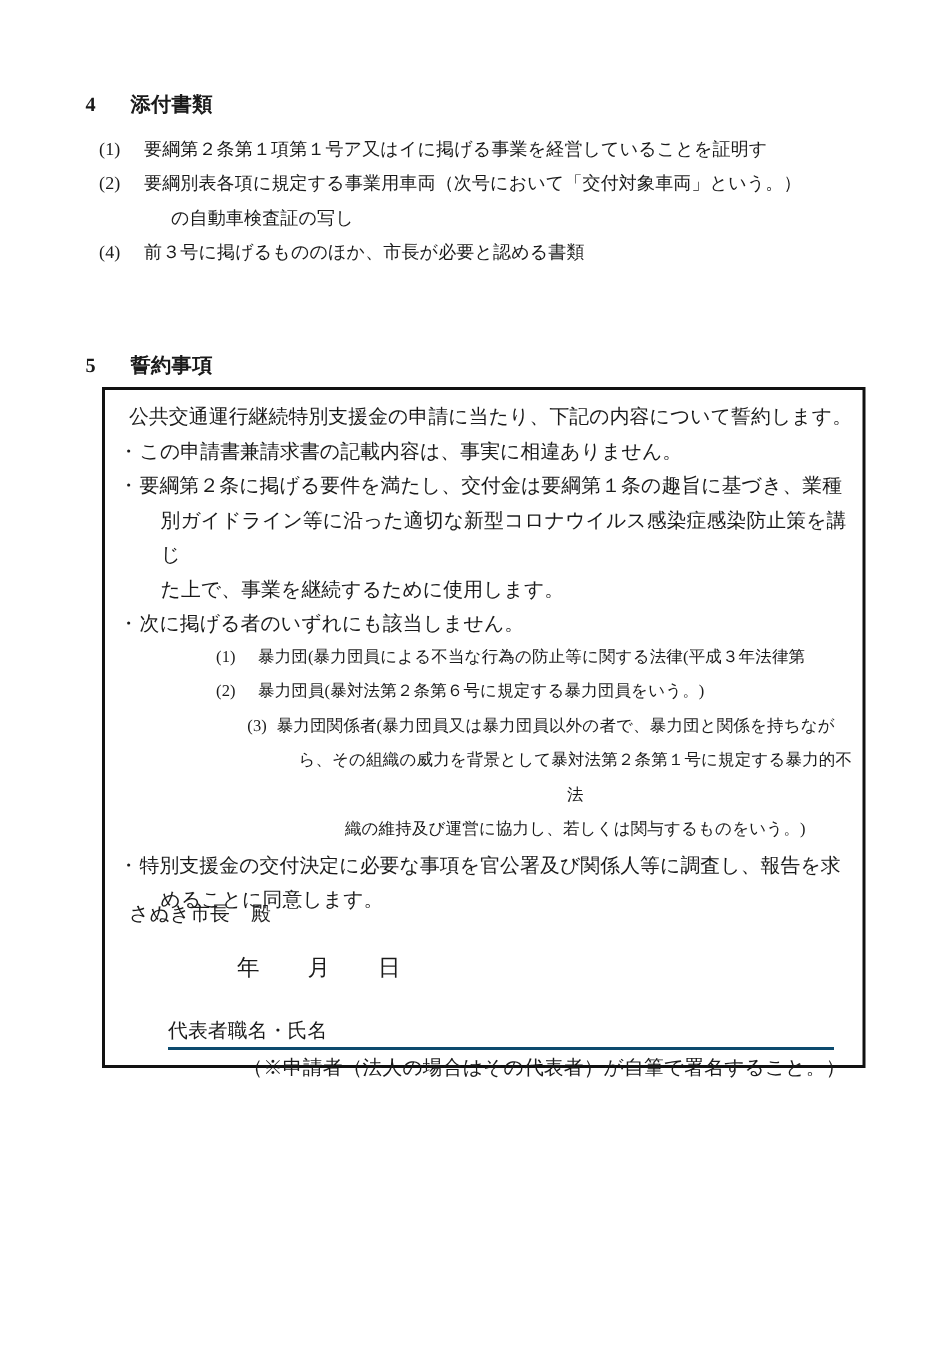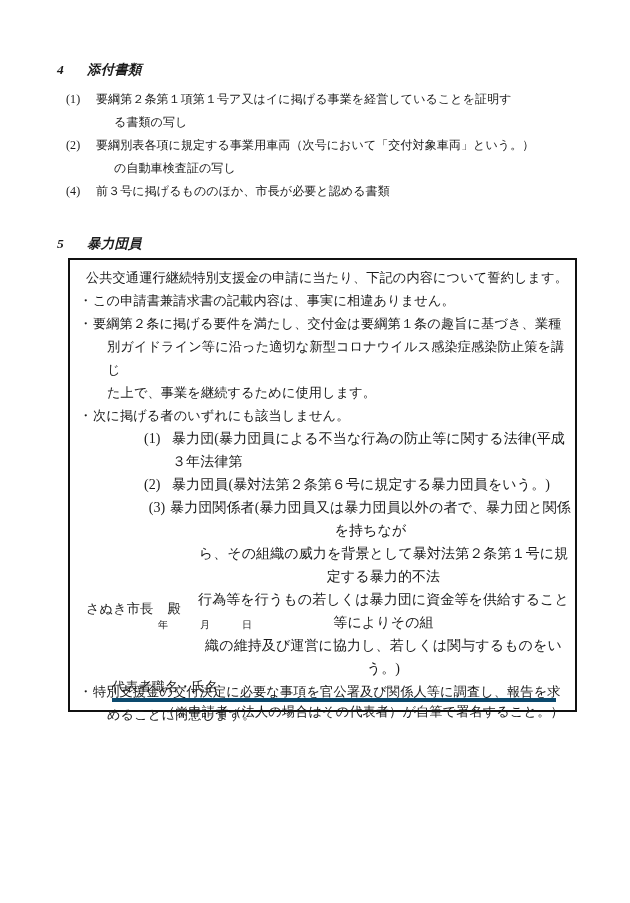--- a/index.html
+++ b/index.html
@@ -25,21 +25,20 @@
     overflow: hidden;
   }
 
   
   .section-heading {
     position: absolute;
     font-weight: bold;
     font-size: 13.5px;
     letter-spacing: 0.2px;
     white-space: nowrap;
-    font-style: italic;
   }
   .section-heading .num {
     display: inline-block;
     width: 30px;
   }
 
   #sec4-heading { left: 57px; top: 61px; }
   #sec5-heading { left: 57px; top: 235px; }
 
   
@@ -127,21 +126,21 @@
   }
 
   
   .sub-list {
     list-style: none;
     margin: 0;
     padding: 0 0 0 51px;
     text-indent: 0;
   }
   .sub-list > li {
-    font-size: 14px;
+    font-size: 11px;
     line-height: 23px;
     letter-spacing: 0.1px;
     padding-left: 28px;
     text-indent: -28px;
   }
   .sub-list > li .marker {
     display: inline-block;
     width: 28px;
     text-indent: 0;
   }
@@ -170,32 +169,32 @@
     top: 0px;
     font-size: 13.2px;
     white-space: nowrap;
     letter-spacing: 0.1px;
   }
   .sig-mayor .gap { display: inline-block; width: 14px; }
 
   .sig-date {
     position: absolute;
     left: 88px;
-    top: 18px;
-    font-size: 10px;
+    top: 36px;
+    font-size: 15px;
     white-space: nowrap;
   }
   .sig-date .dgap { display: inline-block; width: 32px; }
 
   .sig-name-row {
     position: absolute;
     left: 42px;
     top: 78px;
     width: 444px;
-    border-bottom: 4px solid #0c4a6e;
+    border-bottom: 2px solid #0c4a6e;
     font-size: 13.2px;
     padding-bottom: 2px;
     white-space: nowrap;
     letter-spacing: 0.1px;
   }
 
   .sig-note {
     position: absolute;
     left: 92px;
     top: 103px;
@@ -209,33 +208,32 @@
 
 <div class="page">
 
   <div class="section-heading" id="sec4-heading">
     <span class="num">4</span><span>添付書類</span>
   </div>
 
   <ul class="doc-list">
     <li>
       <span class="marker">(1)</span><span>要綱第２条第１項第１号ア又はイに掲げる事業を経営していることを証明す</span>
-      <span class="cont">る書類の写し</span>
     </li>
     <li>
       <span class="marker">(2)</span><span>要綱別表各項に規定する事業用車両（次号において「交付対象車両」という。）</span>
       <span class="cont">の自動車検査証の写し</span>
     </li>
     <li>
       <span class="marker">(4)</span><span>前３号に掲げるもののほか、市長が必要と認める書類</span>
     </li>
   </ul>
 
   <div class="section-heading" id="sec5-heading">
-    <span class="num">5</span><span>暴力団員</span>
+    <span class="num">5</span><span>誓約事項</span>
   </div>
 
   <div class="pledge-box">
     <div class="pledge-inner">
 
       <div class="pledge-intro">公共交通運行継続特別支援金の申請に当たり、下記の内容について誓約します。</div>
 
       <ul class="pledge-bullets">
 
         <li>
@@ -253,21 +251,20 @@
           <ul class="sub-list">
             <li>
               <span class="marker">(1)</span><span>暴力団(暴力団員による不当な行為の防止等に関する法律(平成３年法律第</span>
             </li>
             <li>
               <span class="marker">(2)</span><span>暴力団員(暴対法第２条第６号に規定する暴力団員をいう。)</span>
             </li>
             <li class="tight">
               <span class="marker">(3)</span><span>暴力団関係者(暴力団員又は暴力団員以外の者で、暴力団と関係を持ちなが</span>
               <span class="cont">ら、その組織の威力を背景として暴対法第２条第１号に規定する暴力的不法</span>
-              <span class="cont">行為等を行うもの若しくは暴力団に資金等を供給すること等によりその組</span>
               <span class="cont">織の維持及び運営に協力し、若しくは関与するものをいう。)</span>
             </li>
           </ul>
         </li>
 
         <li>
           <span class="bullet">・</span><span>特別支援金の交付決定に必要な事項を官公署及び関係人等に調査し、報告を求</span>
           <span class="cont">めることに同意します。</span>
         </li>
 

